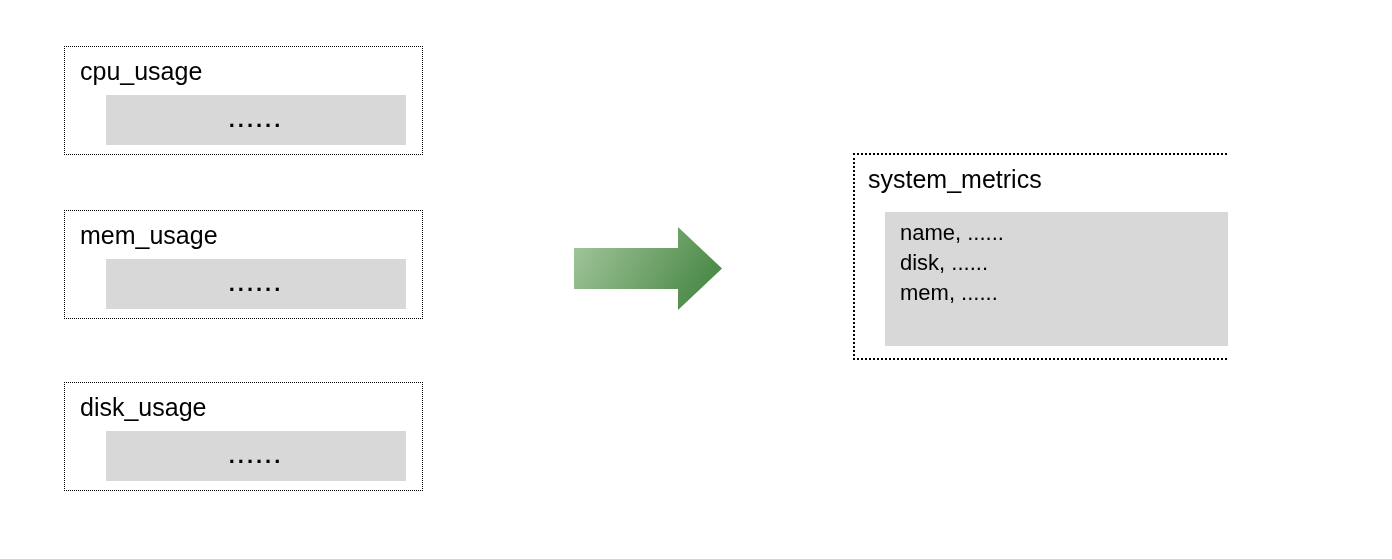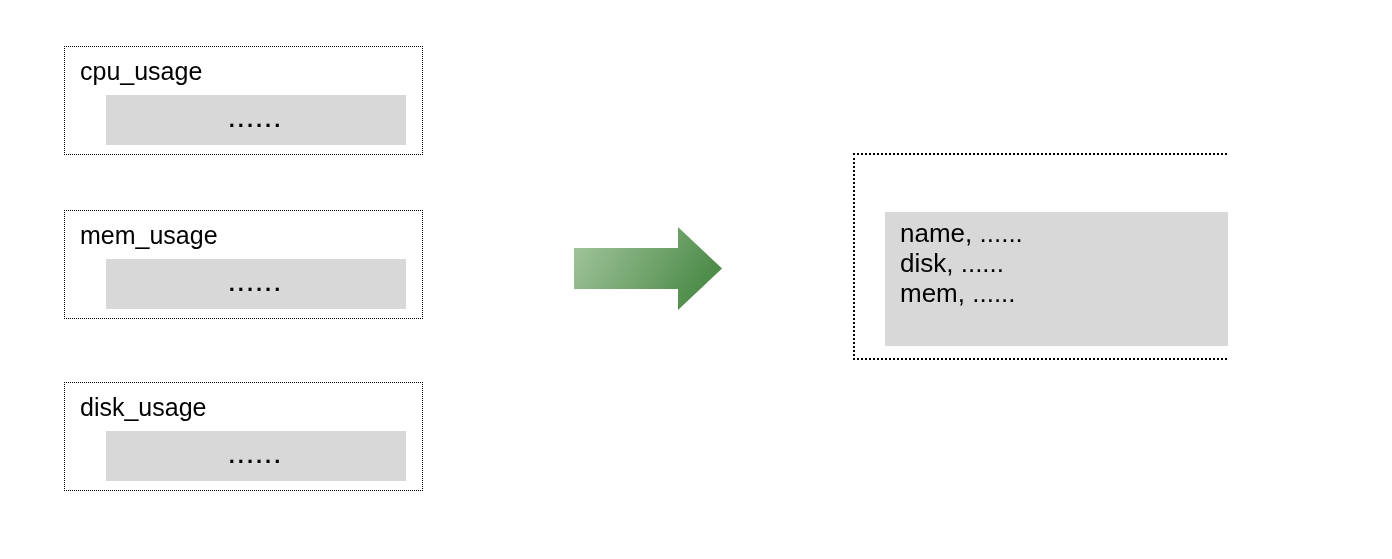--- a/index.html
+++ b/index.html
@@ -91,21 +91,21 @@
     position: absolute;
     left: 30px;
     top: 57px;
     width: 454px;
     height: 134px;
     background: #d8d8d8;
     box-sizing: border-box;
     padding: 6px 0 0 15px;
   }
   .dst-row {
-    font-size: 26px;
+    font-size: 22px;
     line-height: 30px;
     color: #000000;
     white-space: nowrap;
   }
 </style>
 </head>
 <body>
 
 <div class="canvas">
 
@@ -136,20 +136,21 @@
         <linearGradient id="arrowGrad" x1="0" y1="0" x2="1" y2="0.35">
           <stop id="grad-stop-start" offset="0" stop-color="#a6c8a0"></stop>
           <stop id="grad-stop-end" offset="1" stop-color="#4e8c4a"></stop>
         </linearGradient>
       </defs>
       <polygon points="0,21 104,21 104,0 148,41.5 104,83 104,62 0,62" fill="url(#arrowGrad)"></polygon>
     </svg>
   </div>
 
   <div class="dst-box">
+    <div class="dst-title">system_metrics</div>
     <div class="dst-block">
       <div class="dst-row">name, ......</div>
       <div class="dst-row">disk, ......</div>
       <div class="dst-row">mem, ......</div>
     </div>
   </div>
 
 </div>
 
 </body></html>

